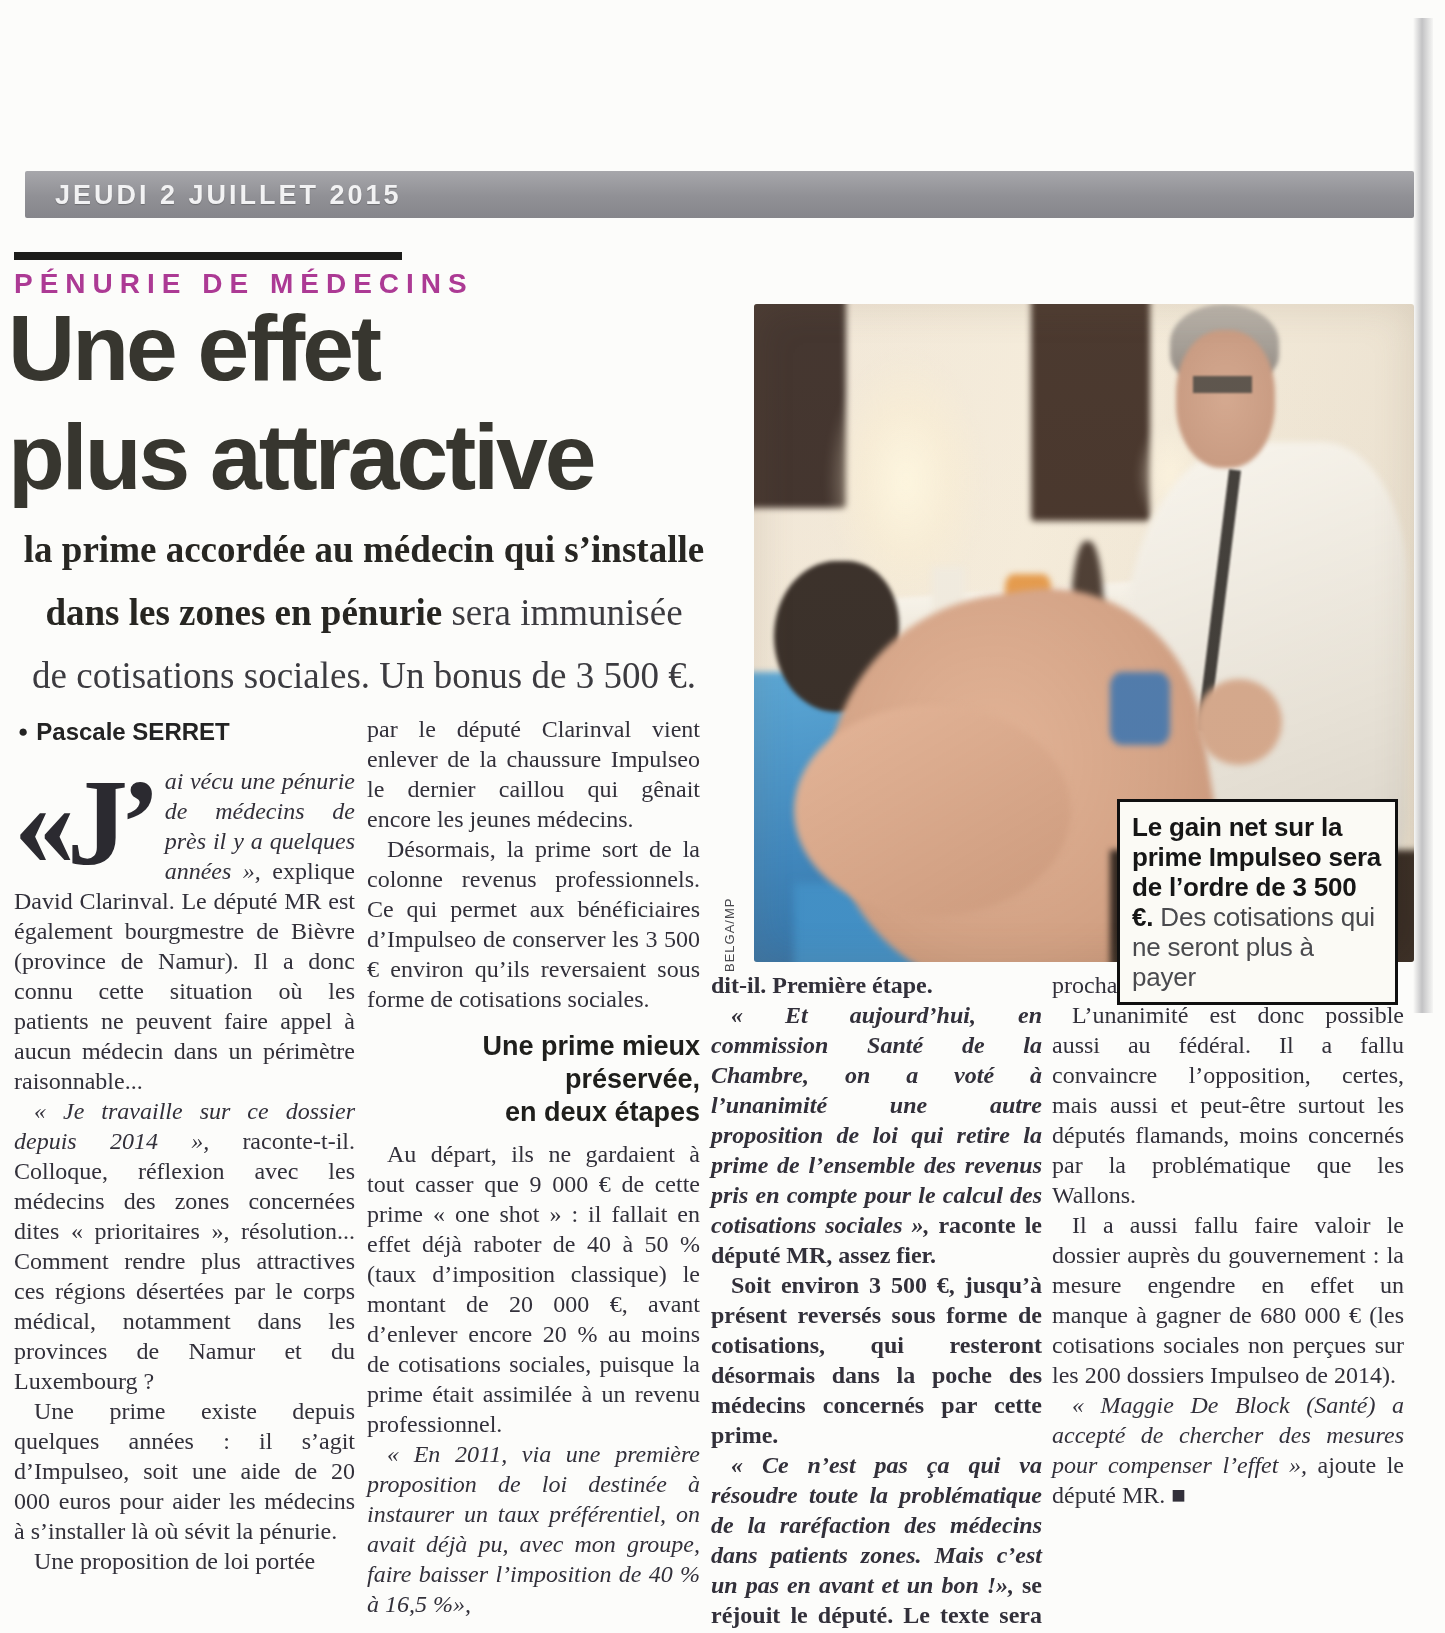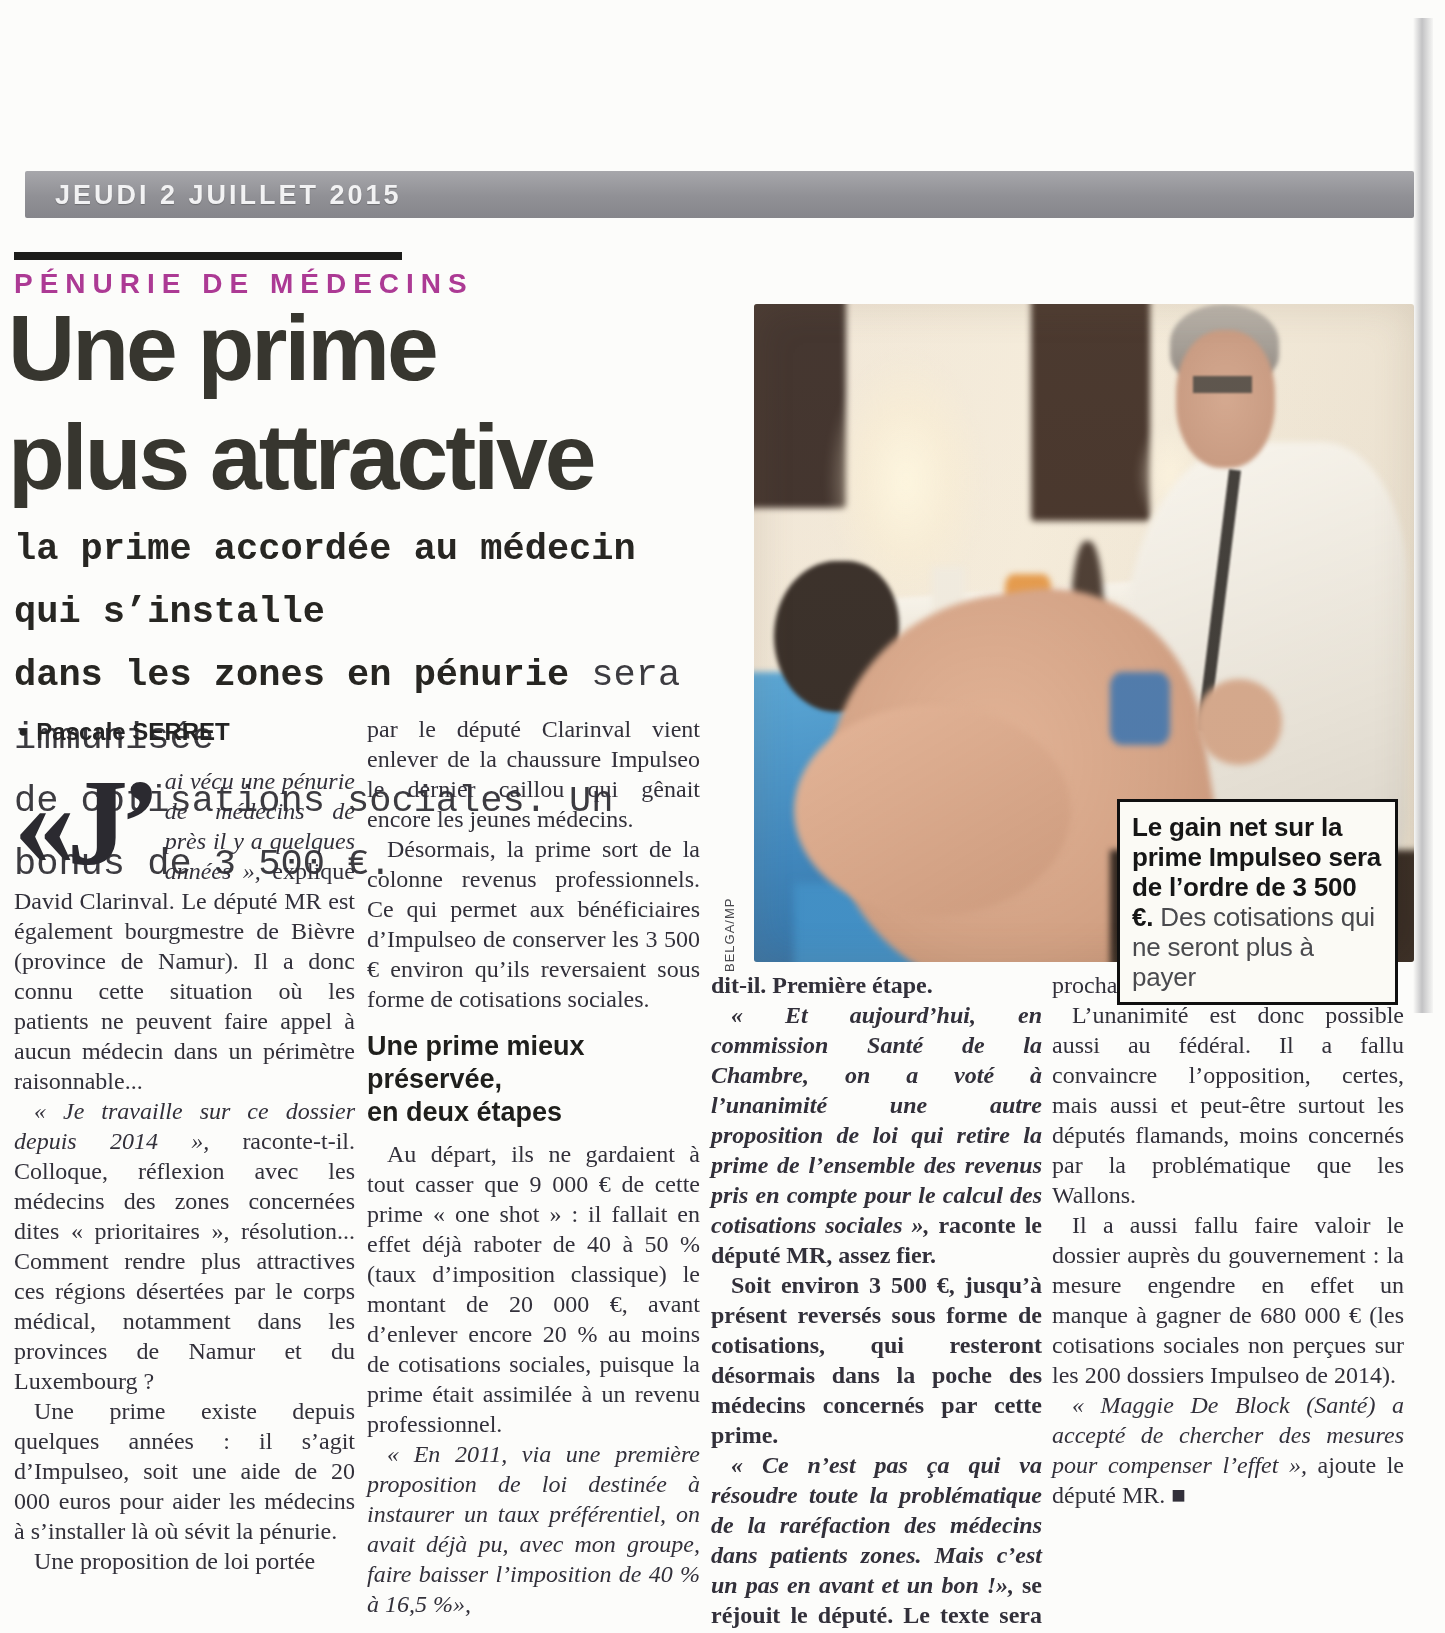--- a/index.html
+++ b/index.html
@@ -28,22 +28,23 @@
     font-family:"Liberation Sans",sans-serif;font-weight:bold;
     font-size:28px;letter-spacing:7px;color:#ac3a94;
   }
   .headline{
     left:8px;top:294px;margin:0;
     font-family:"Liberation Sans",sans-serif;font-weight:bold;
     font-size:93px;line-height:109px;letter-spacing:-3px;color:#37362f;
   }
   .lede{
     left:14px;top:518px;width:700px;
-    font-family:Liberation Mono, monospace;font-size:37px;line-height:63px;
+    font-family:Liberation Serif, serif;font-size:37px;line-height:63px;
     color:#3c3b40;
+    text-align:center;
   }
   .lede b{color:#272622;}
   .byline{
     left:18px;top:718px;
     font-family:"Liberation Sans",sans-serif;font-weight:bold;
     font-size:24px;color:#232323;
   }
   .byline .dot{font-size:17px;vertical-align:3px;margin-right:8px;}
 
   
@@ -59,21 +60,21 @@
   .col3{left:711px;top:970px;width:331px;font-weight:bold;}
   .col4{left:1052px;top:970px;width:352px;}
   .dropcap{
     float:left;font-weight:bold;font-size:122px;line-height:98px;
     letter-spacing:-8px;margin:8px 12px 0 0;color:#2b2a30;
     font-family:"Liberation Serif",serif;
   }
   .subhead{
     font-family:"Liberation Sans",sans-serif;font-weight:bold;
     font-size:27px;line-height:33px;color:#1f1f1c;
-    margin:16px 0 10px 0 !important;text-indent:0 !important;text-align:left;
+    margin:16px 0 10px 0 !important;text-indent:0 !important;text-align:right;
   }
 
   
   .photo{
     left:754px;top:304px;width:660px;height:658px;overflow:hidden;
     background:linear-gradient(105deg,#efe5d6 0%,#f4ebda 40%,#e6dccb 100%);
     border-radius:3px;
   }
   .photo div{position:absolute;}
   .ph-cab-left{left:-2%;top:-3%;width:16%;height:34%;background:#2c1d18;filter:blur(3px);border-radius:4px;}
@@ -141,21 +142,21 @@
 <div class="page">
 
   <div class="abs date-bar">
     <span>JEUDI 2 JUILLET 2015</span>
   </div>
 
   <div class="abs kicker-rule"></div>
   <div class="abs kicker">PÉNURIE DE MÉDECINS</div>
 
   <h1 class="abs headline">
-    <span>Une prime</span><br>
+    <span>Une effet</span><br>
     <span>plus attractive</span>
   </h1>
 
   <div class="abs lede">
     <div><b>la prime accordée au médecin qui s’installe</b></div>
     <div><b>dans les zones en pénurie</b><span> sera immunisée</span></div>
     <div><span>de cotisations sociales. Un bonus de 3 500 €.</span></div>
   </div>
 
   <div class="abs byline">

